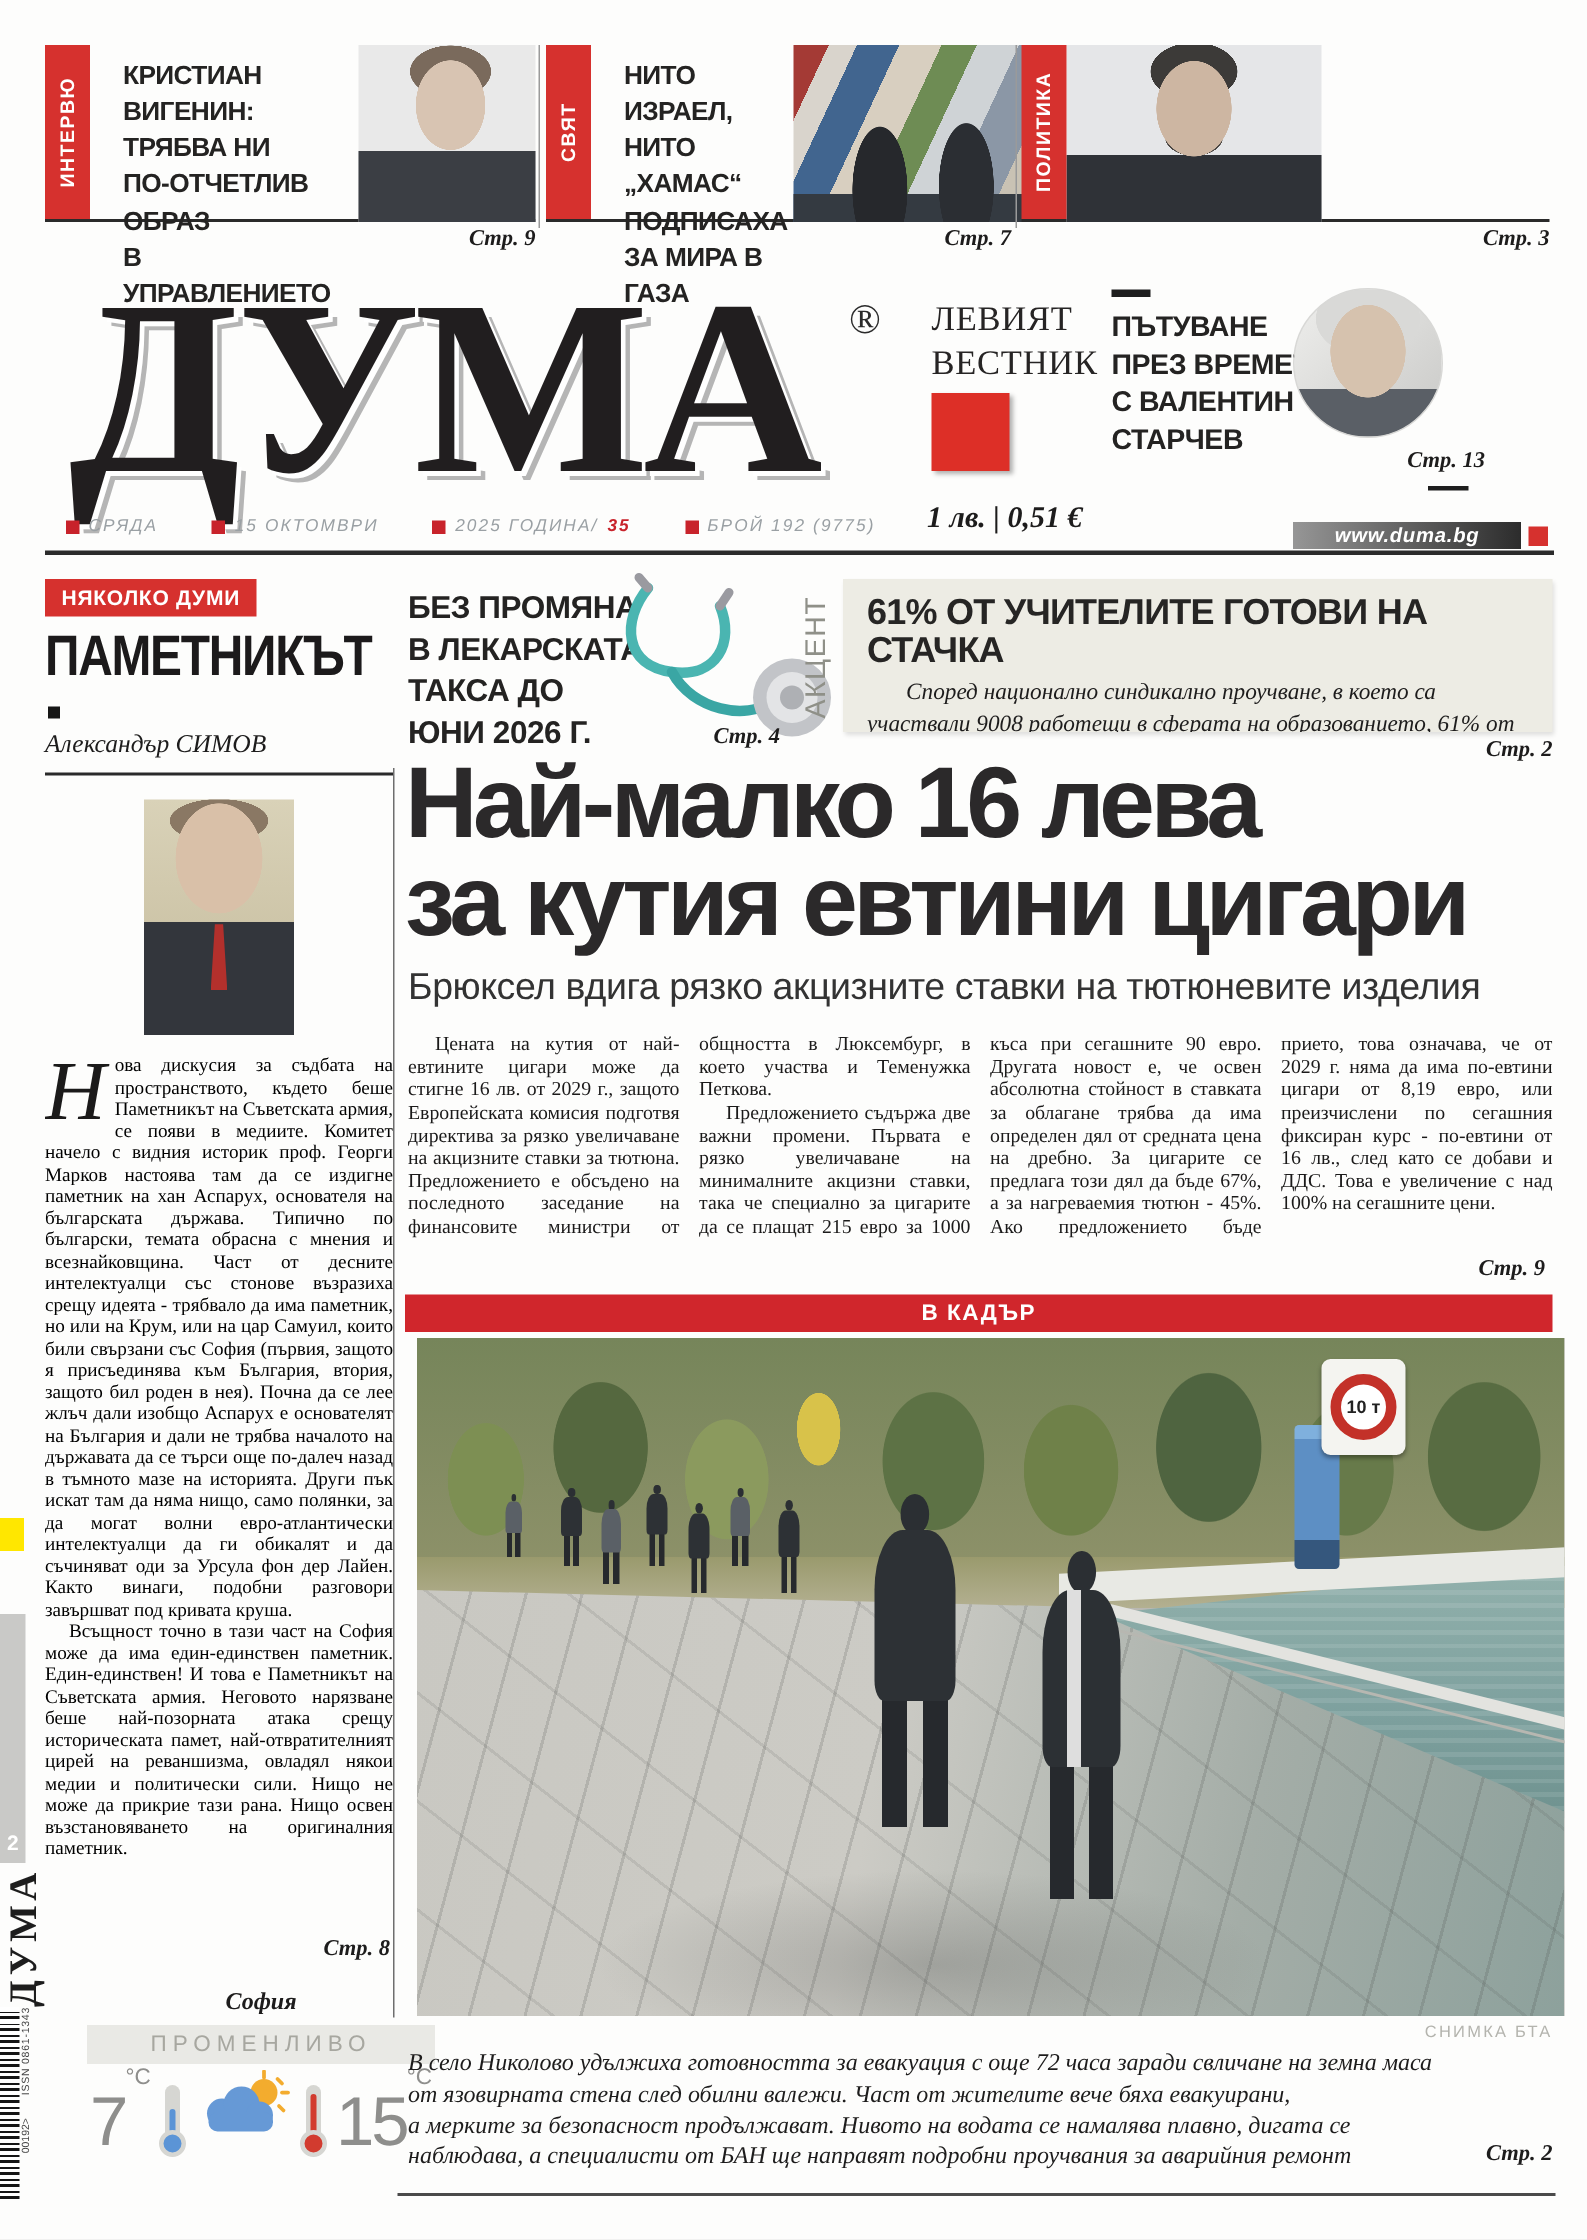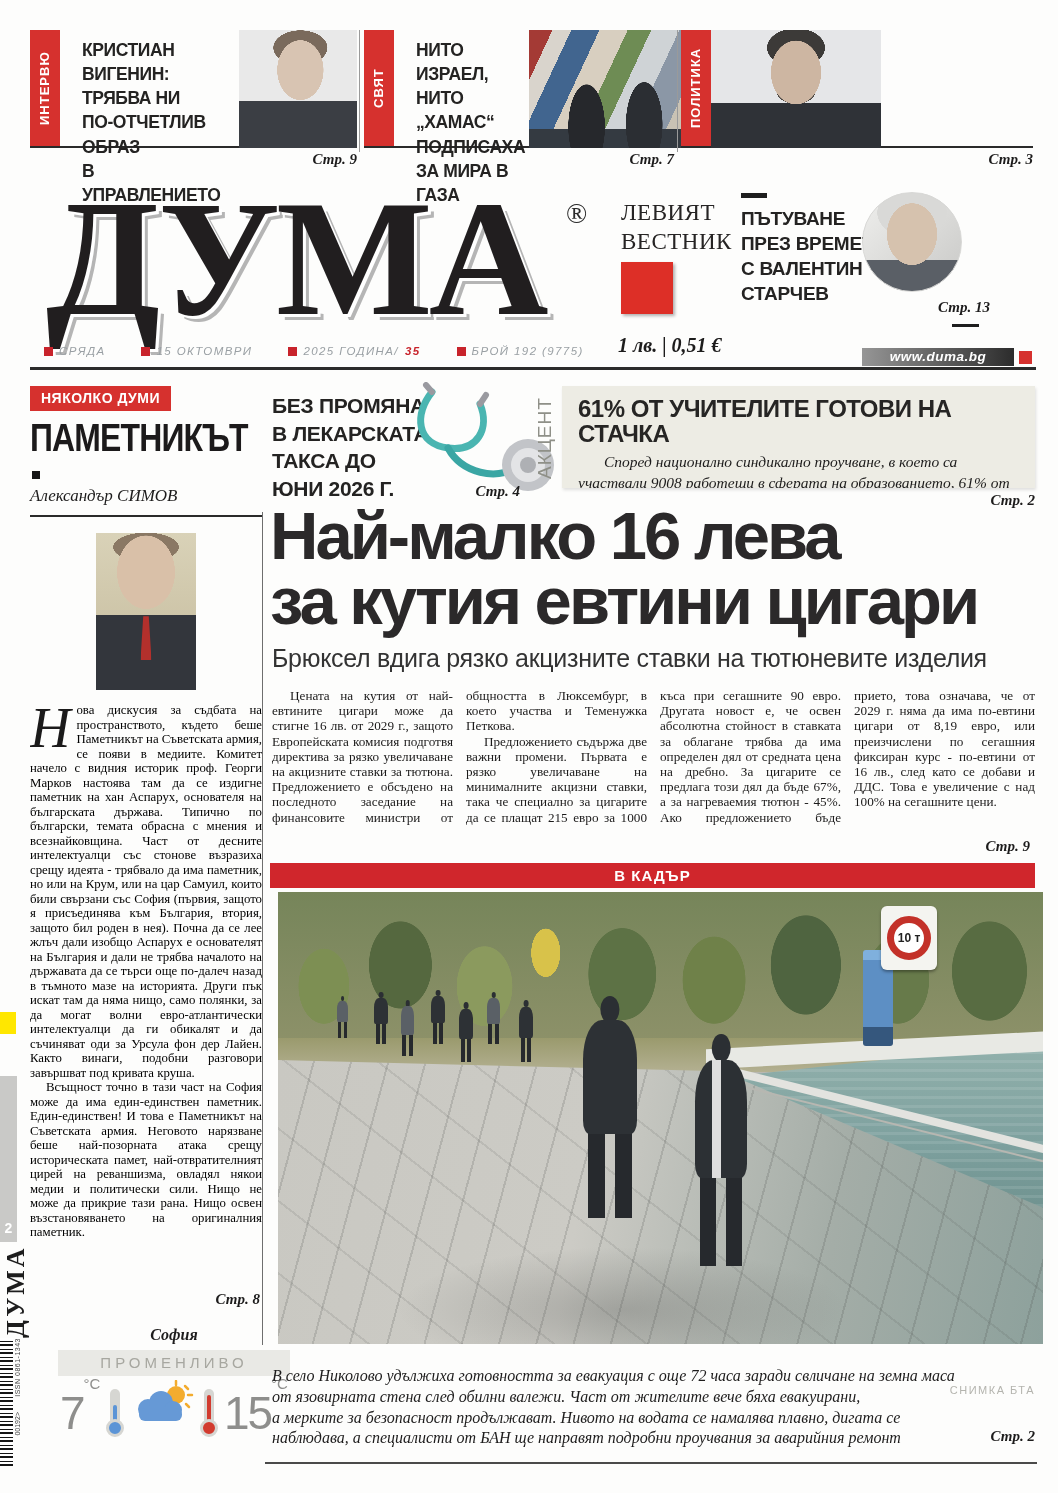--- a/index.html
+++ b/index.html
@@ -186,21 +186,21 @@
   .person { position:absolute; }
   .person::before { content:""; position:absolute; left:50%; top:0; transform:translateX(-50%);
                     width:30%; height:12%; background:#2b2f33; border-radius:50%; }
   .person::after { content:""; position:absolute; left:8%; right:8%; top:11%; height:51%;
                    background:#2d3135; border-radius:35% 35% 12% 12%; }
   .person i { position:absolute; left:16%; right:16%; top:58%; bottom:0;
               background:linear-gradient(90deg,#26292d 0 38%, transparent 38% 62%, #26292d 62% 100%); }
   .p-light::after { background:#5a6066; }
   .p-suit::after { background:linear-gradient(90deg,#2c3034 0 32%, #dedede 32% 50%, #2c3034 50% 100%); }
 
-  .credit { left:600px; top:1384px; width:435px; text-align:right; font:400 11px "Liberation Sans", sans-serif;
+  .credit { left:600px; top:1349px; width:435px; text-align:right; font:400 11px "Liberation Sans", sans-serif;
             color:#b4b4ae; letter-spacing:1.5px; }
   .caption { left:272px; top:1366px; width:730px; font:400 italic 16px/1.3 "Liberation Serif", serif; color:#1d1c1c; }
   .caption-ref { left:925px; top:1428px; width:110px; text-align:right; }
   .bottomrule { left:265px; top:1462px; width:772px; height:2px; background:#4a4a4a; }
 </style>
 </head>
 <body>
 
 <div class="page">
 

